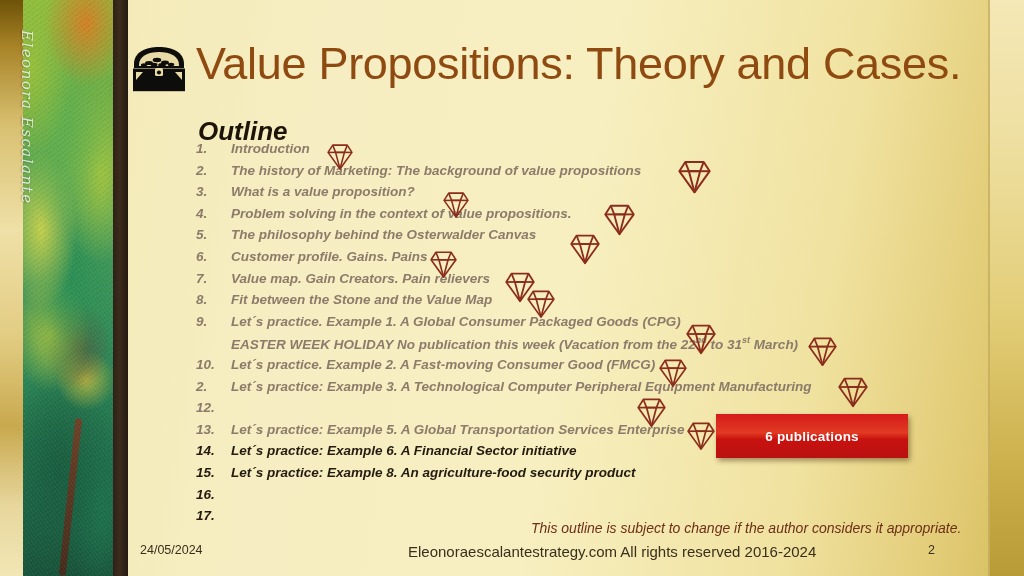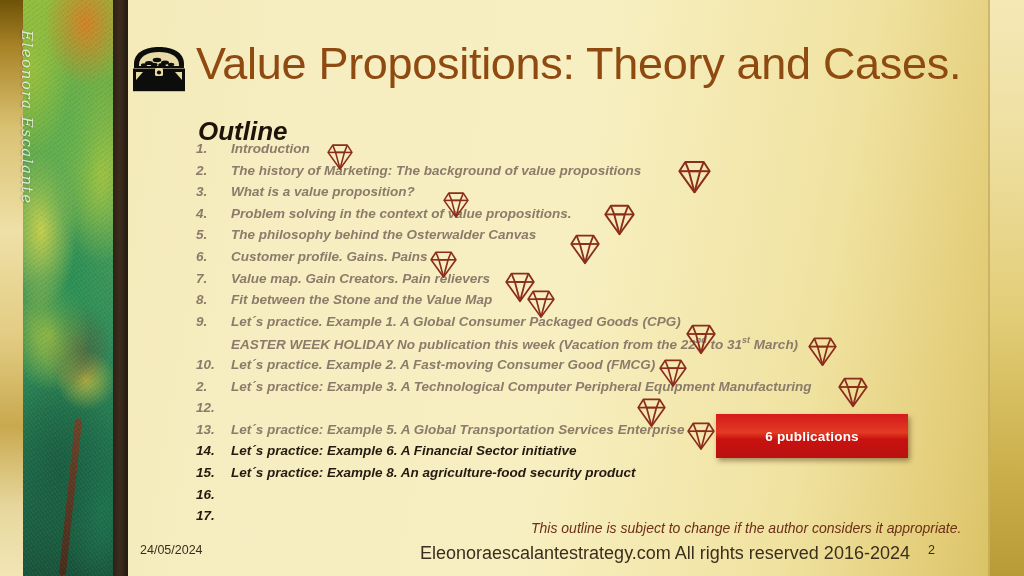--- a/index.html
+++ b/index.html
@@ -135,21 +135,21 @@
   }
 
   
   .note {
     position: absolute; left: 531px; top: 520px;
     font-size: 14px;
     font-style: italic;
     color: #6d2f18;
   }
   .foot-date   { position: absolute; left: 140px; top: 543px; font-size: 12.5px; color: #3a2f1c; }
-  .foot-center { position: absolute; left: 408px; top: 543px; font-size: 18px; color: #3a2f1c; margin-left: 12px; }
+  .foot-center { position: absolute; left: 408px; top: 543px; font-size: 15px; color: #3a2f1c; }
   .foot-page   { position: absolute; left: 928px; top: 543px; font-size: 12.5px; color: #3a2f1c; }
 </style>
 </head>
 <body>
 
 <div id="slide">
 
   <div class="gold-edge"></div>
 
   <div class="painting">

